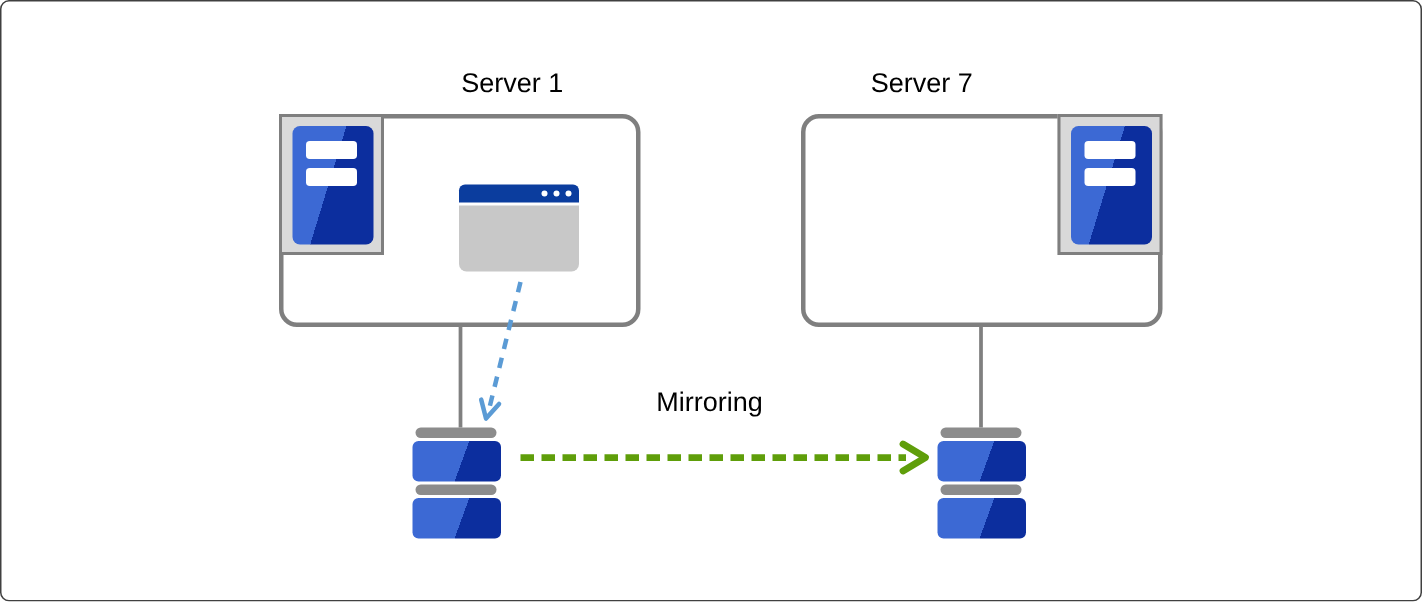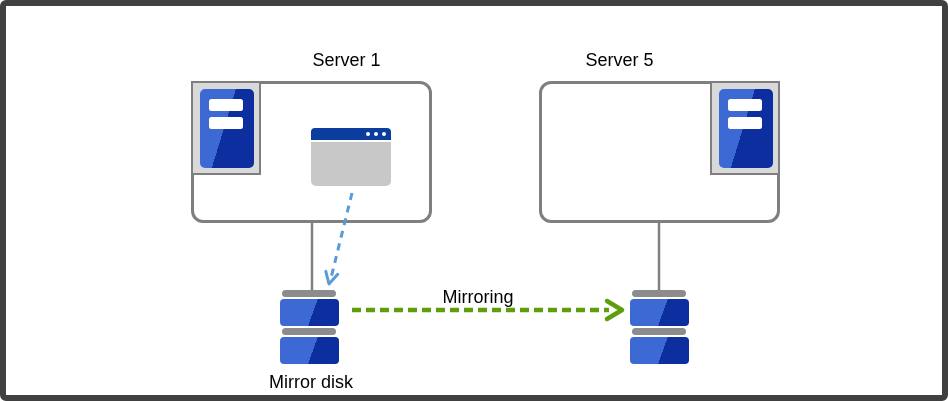--- a/index.html
+++ b/index.html
@@ -1,21 +1,21 @@
 <!DOCTYPE html>
 <html><head>
 <meta charset="utf-8">
 <style>
   html,body{margin:0;padding:0;background:#fff;}
   .canvas{
     position:relative;
     width:948px;height:401px;
     box-sizing:border-box;
     background:#ffffff;
-    border:6px solid #404040;
+    border:1px solid #404040;
     border-radius:6px;
     overflow:hidden;
     font-family:"Liberation Sans", sans-serif;
     color:#000;
   }
   .label{
     position:absolute;
     font-size:18px;
     line-height:22px;
     text-align:center;
@@ -138,21 +138,21 @@
     <div class="app-titlebar">
       <div class="app-dots">
         <div class="app-dot"></div>
         <div class="app-dot"></div>
         <div class="app-dot"></div>
       </div>
     </div>
     <div class="app-body"></div>
   </div>
 
-  <div class="label" style="left:531px;top:43px;width:165px;">Server 5</div>
+  <div class="label" style="left:531px;top:43px;width:165px;">Server 7</div>
   <div class="server-box" id="box2"></div>
   <div class="icon-frame" id="frame2">
     <div class="tower">
       <div class="bar b1"></div>
       <div class="bar b2"></div>
     </div>
   </div>
 
   <div>
     <div class="disk-cap" style="left:276px;top:284px;"></div>
@@ -161,16 +161,15 @@
     <div class="disk-seg" style="left:274px;top:331px;"></div>
   </div>
 
   <div>
     <div class="disk-cap" style="left:626px;top:284px;"></div>
     <div class="disk-seg" style="left:624px;top:293px;"></div>
     <div class="disk-cap" style="left:626px;top:322px;"></div>
     <div class="disk-seg" style="left:624px;top:331px;"></div>
   </div>
 
-  <div class="label" style="left:402px;top:280px;width:140px;">Mirroring</div>
-  <div class="label" style="left:235px;top:365px;width:140px;">Mirror disk</div>
+  <div class="label" style="left:402px;top:256px;width:140px;">Mirroring</div>
 
 </div>
 
 </body></html>

